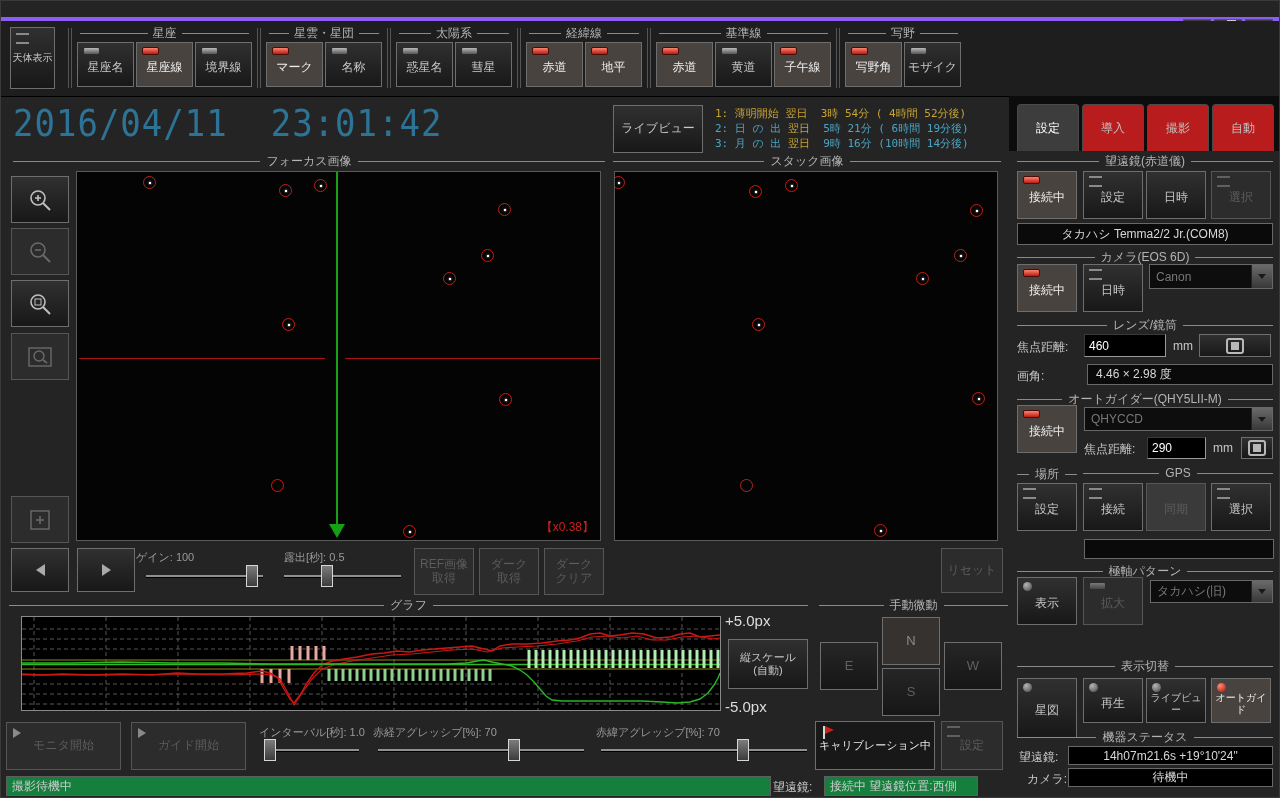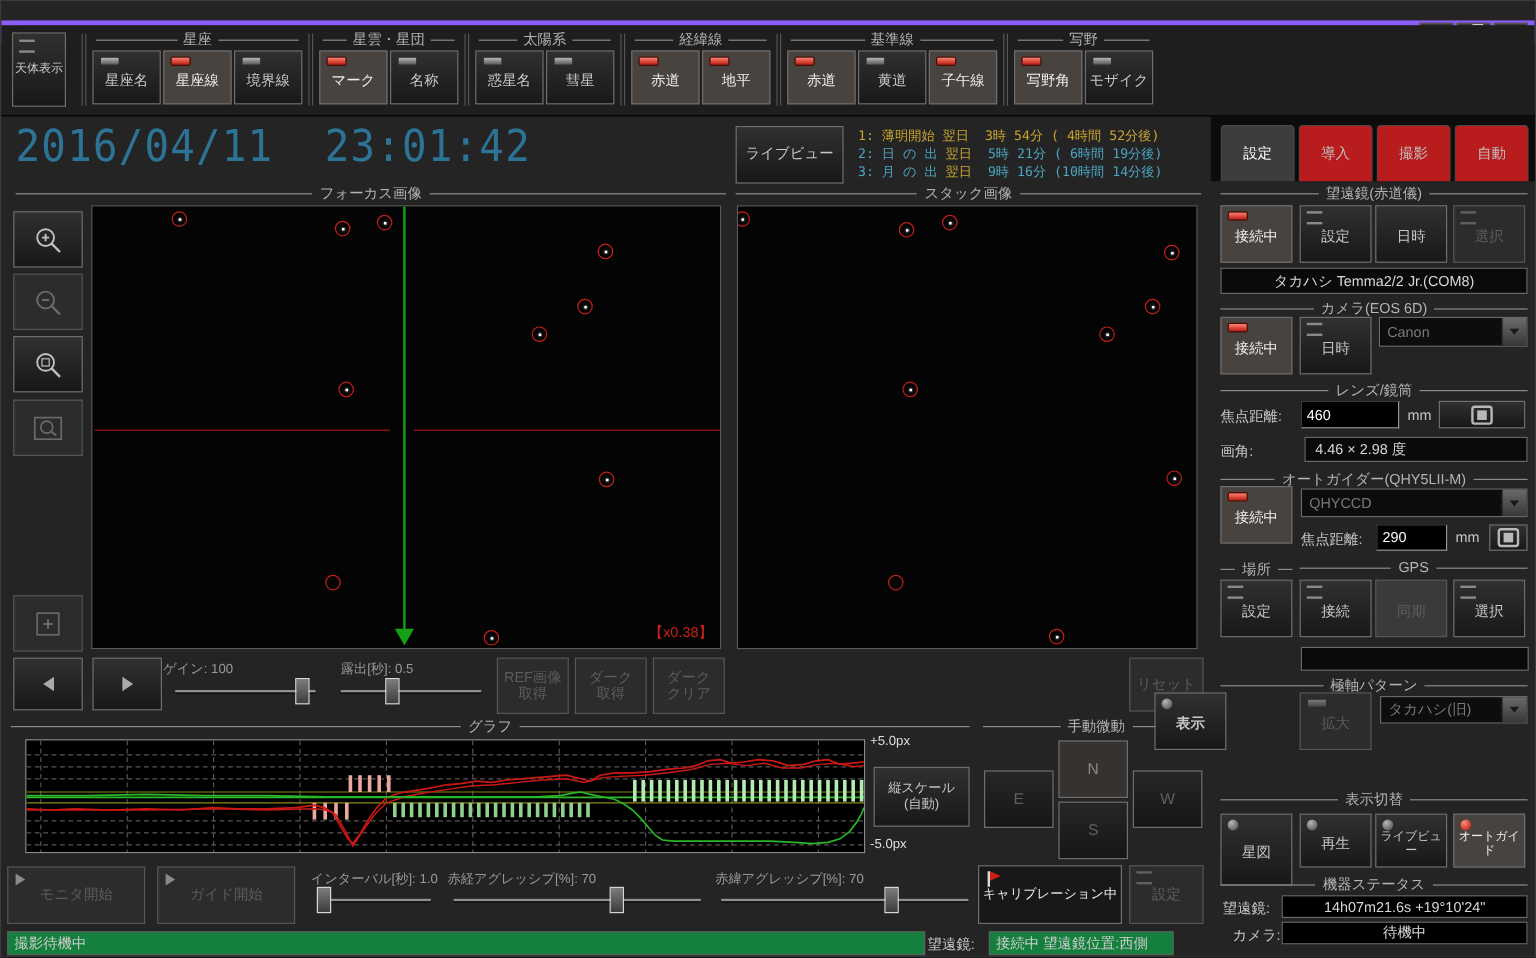--- a/index.html
+++ b/index.html
@@ -74,21 +74,21 @@
               border-top:14px solid #16a016;border-left:8px solid transparent;border-right:8px solid transparent;}
   #focus-scale{position:absolute;right:6px;bottom:4px;color:#cc2018;font-size:12px;}
   
   .slider{position:absolute;height:22px;}
   .slider .track{position:absolute;left:0;right:0;top:10px;height:2px;background:#909090;box-shadow:0 1px 0 #000;}
   .slider .thumb{position:absolute;top:0;width:12px;height:22px;transform:translateX(-50%);
                  background:linear-gradient(#7c7c7c,#3c3c3c);border:1px solid #d6d6d6;box-sizing:border-box;}
   .slabel{position:absolute;color:#9a9a9a;font-size:11px;white-space:nowrap;}
   
   #graph-box{position:absolute;left:20px;top:615px;width:700px;height:95px;background:#000;border:1px solid #8a8a8a;box-sizing:border-box;}
-  .glabel{position:absolute;color:#ddd;font-size:11px;}
+  .glabel{position:absolute;color:#ddd;font-size:15px;}
   
   .inset{position:absolute;background:#15803d;border:1px solid #5e5e5e;color:#ccc;font-size:12px;
          display:flex;align-items:center;box-sizing:border-box;padding:0 5px;white-space:nowrap;}
   
   #tabstrip{position:absolute;left:1008px;top:95px;width:272px;height:55px;background:#0c0c0c;}
   .tab{position:absolute;top:8px;width:62px;height:47px;background:#b91c1c;border:1px solid #4a4a4a;border-bottom:none;
        border-radius:4px 4px 0 0;display:flex;align-items:center;justify-content:center;font-size:12px;color:#c0c0c0;box-sizing:border-box;}
   .tab.active{background:#3d3d3d;color:#fff;}
   .sbtn{position:absolute;width:60px;height:48px;padding-top:6px;box-sizing:border-box;}
   .combo{position:absolute;display:flex;background:#0d0d0d;border:1px solid #686868;box-sizing:border-box;}
@@ -641,21 +641,21 @@
   </div>
   <div class="btn sbtn" style="left:1210px;top:482px;">
     <span class="iconlines"></span>
       <span>選択</span>
   </div>
   <div class="vfield" style="left:1083px;top:538px;width:190px;height:20px;"></div>
 
   <div class="rule" style="left:1016px;top:562px;width:256px;">
       <span>極軸パターン</span>
     </div>
-  <div class="btn sbtn" style="left:961px;top:576px;font-weight:bold;">
+  <div class="btn sbtn" style="left:1016px;top:576px;">
     <span class="ledr"></span>
       <span>表示</span>
   </div>
   <div class="btn disabled sbtn" style="left:1082px;top:576px;">
     <span class="led" style="background:linear-gradient(#7a7a7a,#454545);"></span>
       <span>拡大</span>
   </div>
   <div class="combo" style="left:1149px;top:579px;width:123px;height:23px;">
     <span class="val">タカハシ(旧)</span>
       <span class="arrow"></span>

